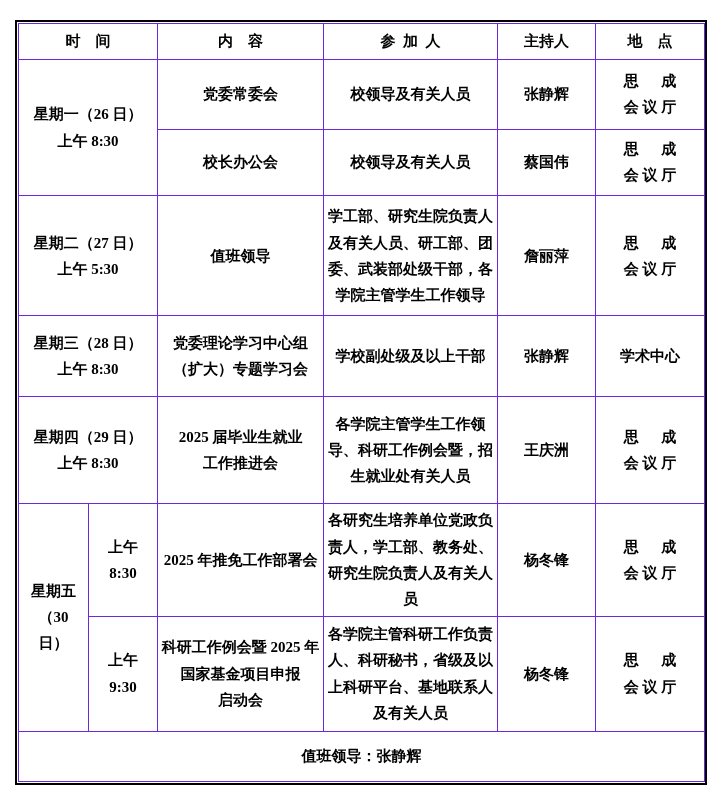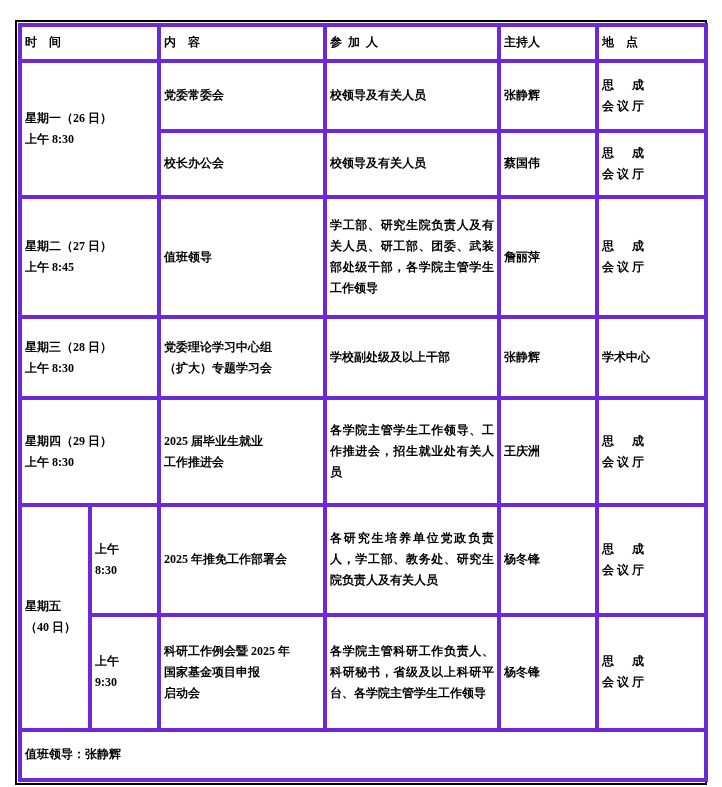--- a/index.html
+++ b/index.html
@@ -27,24 +27,25 @@
     padding: 1px;
     background: #ffffff;
   }
   table.schedule {
     width: 100%;
     height: 100%;
     border-collapse: collapse;
     table-layout: fixed;
   }
   table.schedule td {
-    border: 4px solid #6d28d9;
+    border: 1px solid #6d28d9;
+    text-align: center;
     vertical-align: middle;
     white-space: pre-wrap;
-    font-size: 12px;
+    font-size: 15px;
     line-height: 1.75;
     padding: 2px 3px;
     overflow: hidden;
   }
   tr.header-row { height: 35px; }
   tr.row-mon-a  { height: 68px; }
   tr.row-mon-b  { height: 65px; }
   tr.row-tue    { height: 117px; }
   tr.row-wed    { height: 79px; }
   tr.row-thu    { height: 104px; }
@@ -103,21 +104,21 @@
       <tr class="row-mon-b">
         <td>校长办公会</td>
         <td class="participants">校领导及有关人员</td>
         <td>蔡国伟</td>
         <td class="location">思      成
 会 议 厅</td>
       </tr>
 
       <tr class="row-tue">
         <td colspan="2" class="day-cell">星期二（27 日）
-上午 8:45</td>
+上午 5:30</td>
         <td>值班领导</td>
         <td class="participants">学工部、研究生院负责人及有关人员、研工部、团委、武装部处级干部，各学院主管学生工作领导</td>
         <td>詹丽萍</td>
         <td class="location">思      成
 会 议 厅</td>
       </tr>
 
       <tr class="row-wed">
         <td colspan="2" class="day-cell">星期三（28 日）
 上午 8:30</td>
@@ -126,45 +127,45 @@
         <td class="participants">学校副处级及以上干部</td>
         <td>张静辉</td>
         <td class="location">学术中心</td>
       </tr>
 
       <tr class="row-thu">
         <td colspan="2" class="day-cell">星期四（29 日）
 上午 8:30</td>
         <td>2025 届毕业生就业
 工作推进会</td>
-        <td class="participants">各学院主管学生工作领导、工作推进会，招生就业处有关人员</td>
+        <td class="participants">各学院主管学生工作领导、科研工作例会暨，招生就业处有关人员</td>
         <td>王庆洲</td>
         <td class="location">思      成
 会 议 厅</td>
       </tr>
 
       <tr class="row-fri-a">
         <td rowspan="2" class="day-cell">星期五
-（40 日）</td>
+（30 日）</td>
         <td class="time-cell">上午
 8:30</td>
         <td>2025 年推免工作部署会</td>
         <td class="participants">各研究生培养单位党政负责人，学工部、教务处、研究生院负责人及有关人员</td>
         <td>杨冬锋</td>
         <td class="location">思      成
 会 议 厅</td>
       </tr>
 
       <tr class="row-fri-b">
         <td class="time-cell">上午
 9:30</td>
         <td>科研工作例会暨 2025 年
 国家基金项目申报
 启动会</td>
-        <td class="participants">各学院主管科研工作负责人、科研秘书，省级及以上科研平台、各学院主管学生工作领导</td>
+        <td class="participants">各学院主管科研工作负责人、科研秘书，省级及以上科研平台、基地联系人及有关人员</td>
         <td>杨冬锋</td>
         <td class="location">思      成
 会 议 厅</td>
       </tr>
 
       <tr class="footer-row">
         <td colspan="6" class="footer-cell">值班领导：张静辉</td>
       </tr>
     </tbody>
       </table>

